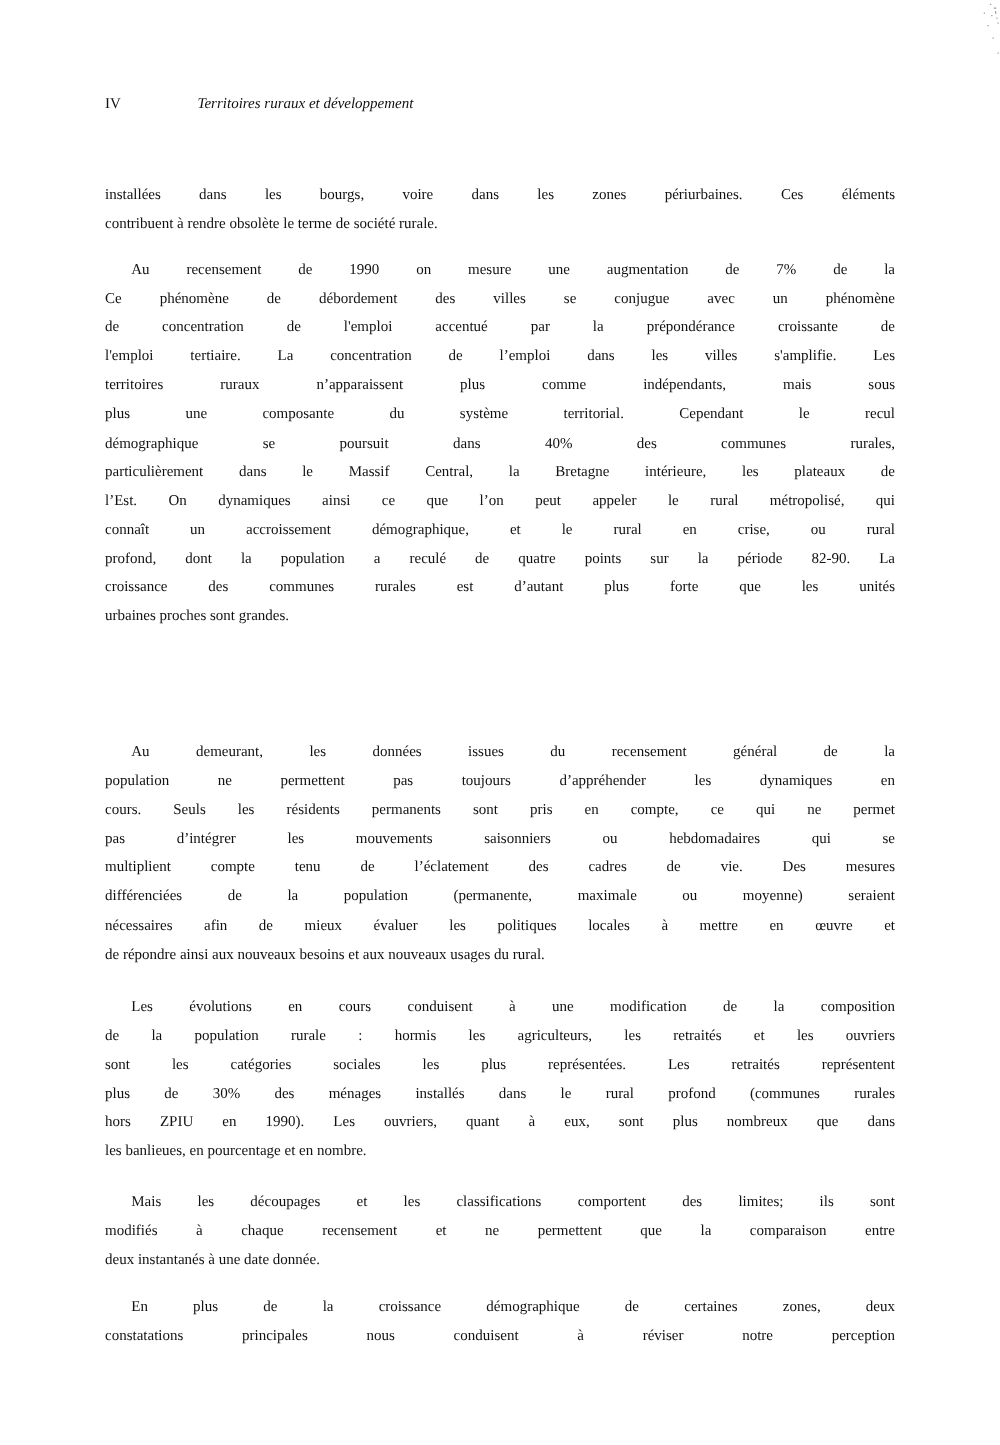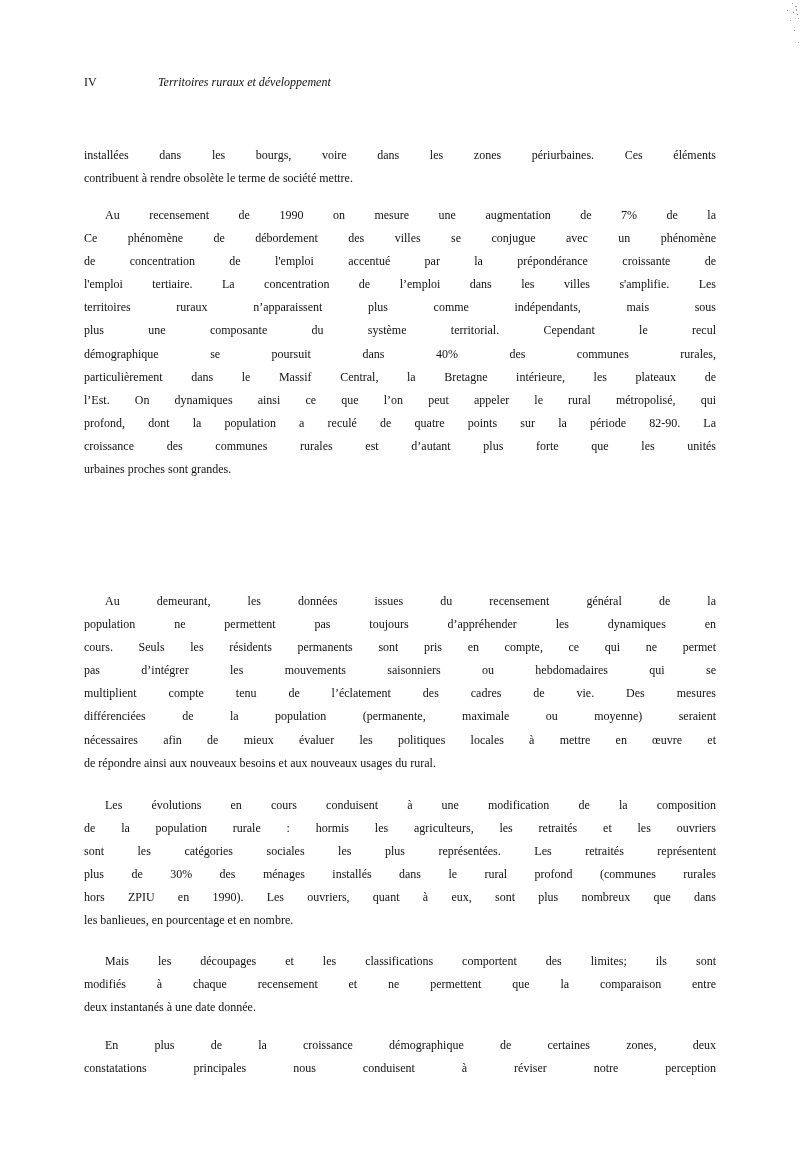--- a/index.html
+++ b/index.html
@@ -75,33 +75,34 @@
 
 <div class="page">
 
   <div class="running-head">
     <span class="folio">IV</span>
     <span class="title">Territoires ruraux et développement</span>
   </div>
 
   <div class="text-block" style="top:144px;">
     <span class="line">installées dans les bourgs, voire dans les zones périurbaines. Ces éléments</span>
-    <span class="line last">contribuent à rendre obsolète le terme de société mettre.</span>
+    <span class="line last">contribuent à rendre obsolète le terme de société rurale.</span>
   </div>
 
   <div class="text-block" style="top:204px;">
     <span class="line indent">Au recensement de 1990 on mesure une augmentation de 7% de la</span>
     <span class="line">Ce phénomène de débordement des villes se conjugue avec un phénomène</span>
     <span class="line">de concentration de l'emploi accentué par la prépondérance croissante de</span>
     <span class="line">l'emploi tertiaire. La concentration de l’emploi dans les villes s'amplifie. Les</span>
     <span class="line">territoires ruraux n’apparaissent plus comme indépendants, mais sous</span>
     <span class="line">plus une composante du système territorial. Cependant le recul</span>
     <span class="line">démographique se poursuit dans 40% des communes rurales,</span>
     <span class="line">particulièrement dans le Massif Central, la Bretagne intérieure, les plateaux de</span>
     <span class="line">l’Est. On dynamiques ainsi ce que l’on peut appeler le rural métropolisé, qui</span>
+    <span class="line">connaît un accroissement démographique, et le rural en crise, ou rural</span>
     <span class="line">profond, dont la population a reculé de quatre points sur la période 82-90. La</span>
     <span class="line">croissance des communes rurales est d’autant plus forte que les unités</span>
     <span class="line last">urbaines proches sont grandes.</span>
   </div>
 
   <div class="text-block" style="top:590px;">
     <span class="line indent">Au demeurant, les données issues du recensement général de la</span>
     <span class="line">population ne permettent pas toujours d’appréhender les dynamiques en</span>
     <span class="line">cours. Seuls les résidents permanents sont pris en compte, ce qui ne permet</span>
     <span class="line">pas d’intégrer les mouvements saisonniers ou hebdomadaires qui se</span>

